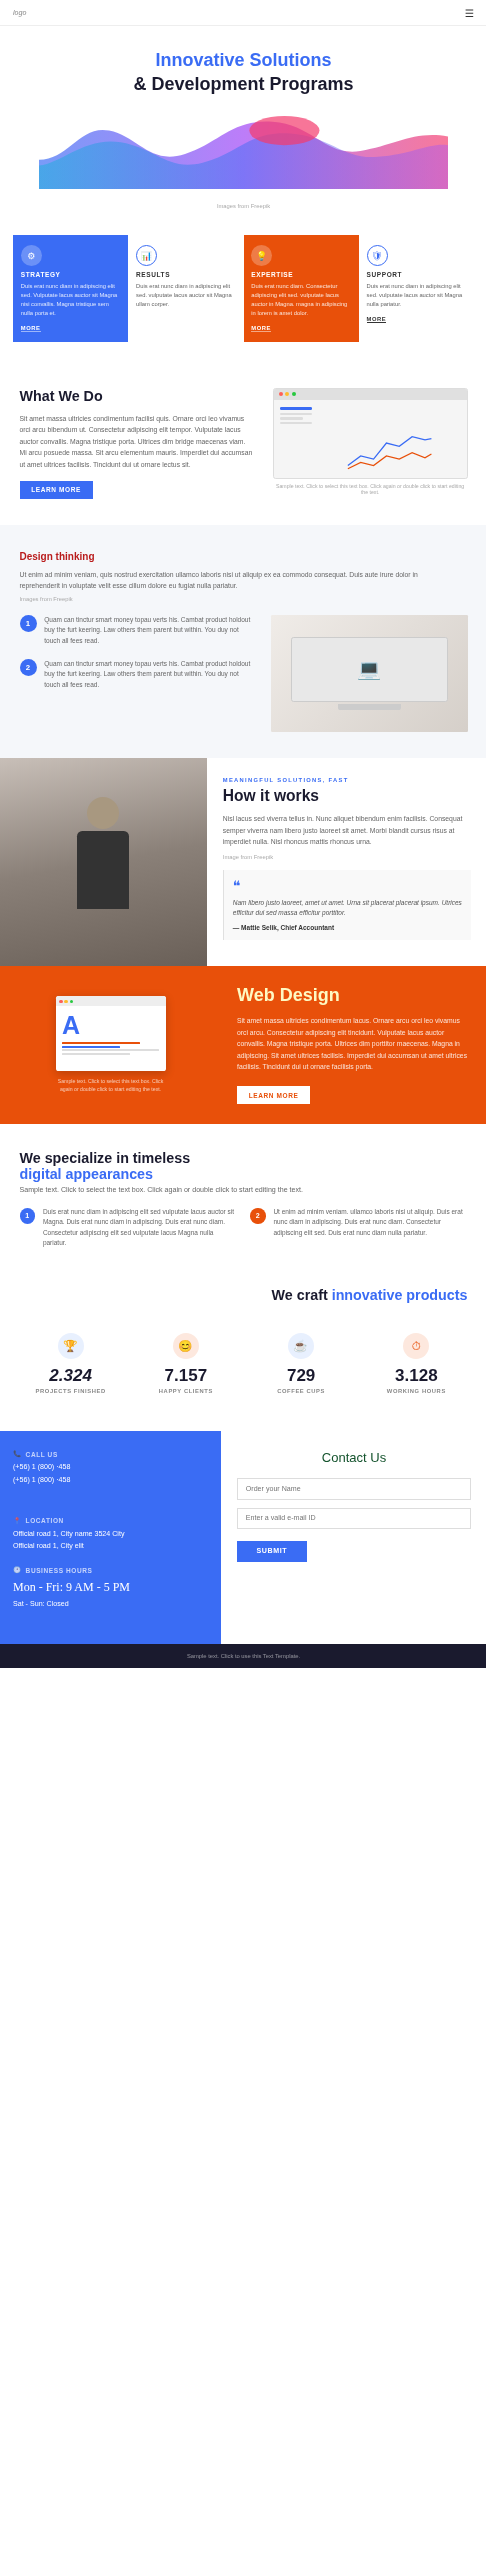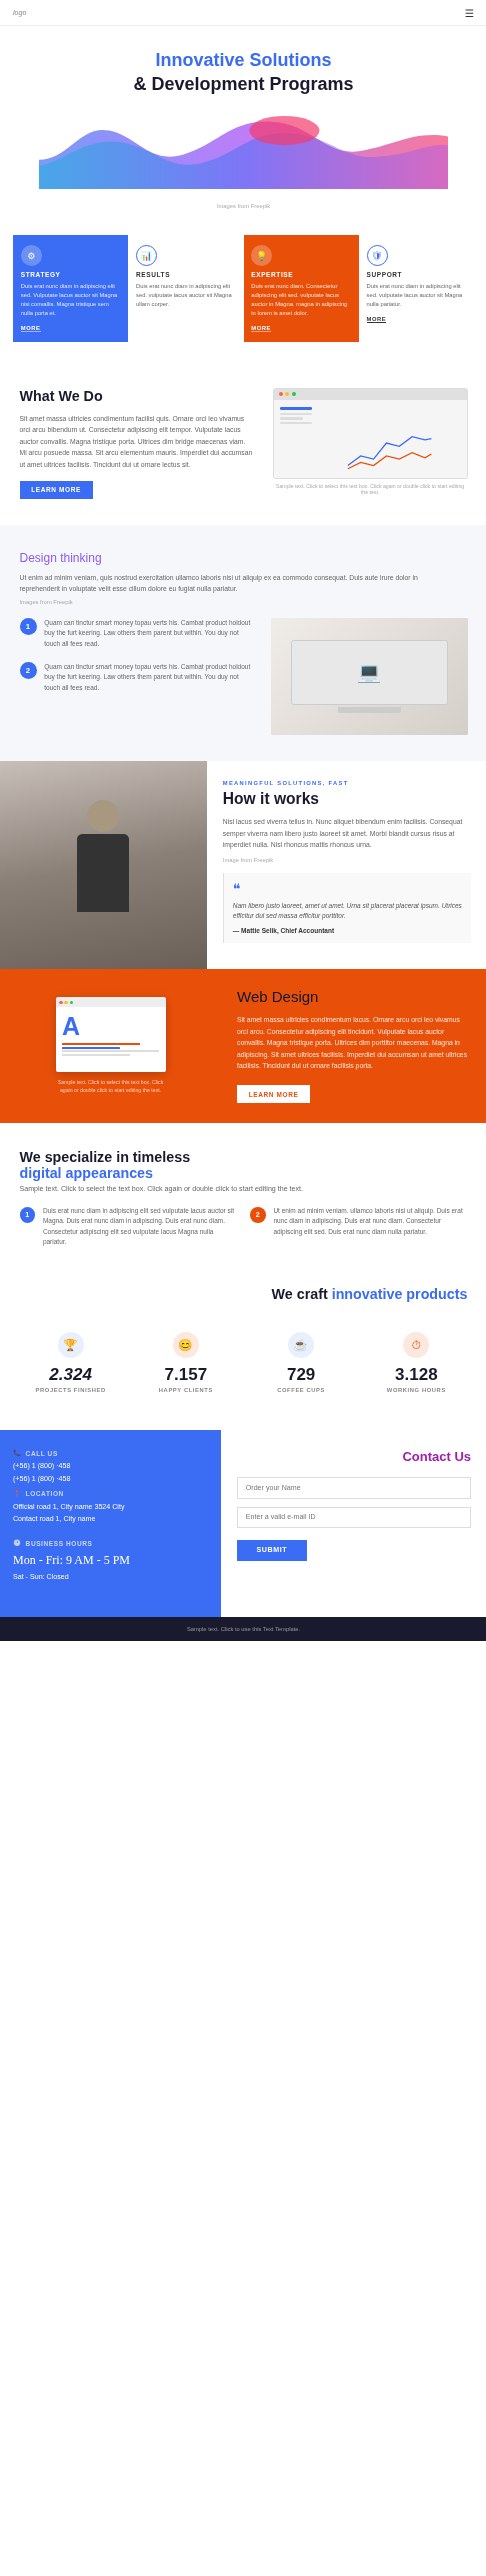--- a/index.html
+++ b/index.html
@@ -103,21 +103,21 @@
           </svg>
         </div>
       </div>
     </div>
     <div style="font-size:5.2px; color:#aaa; text-align:center; margin-top:3.9px;">Sample text. Click to select this text box. Click again or double click to start editing the text.</div>
   </div>
 </section>
 
 <section style="background:#f5f7fa; padding:26px 19.5px;">
   <div>
-    <h2 style="font-size:12px; font-weight:400; color:#8b5cf6; margin-bottom:6.5px;">Design thinking</h2>
+    <h2 style="font-size:10px; font-weight:700; color:#b91c1c; margin-bottom:6.5px;">Design thinking</h2>
     <p style="font-size:6.8px; color:#666; line-height:1.7; max-width:422px;">Ut enim ad minim veniam, quis nostrud exercitation ullamco laboris nisi ut aliquip ex ea commodo consequat. Duis aute irure dolor in reprehenderit in voluptate velit esse cillum dolore eu fugiat nulla pariatur.</p>
     <div style="font-size:5.8px; color:#aaa; margin-top:3.9px; margin-bottom:13px;">Images from Freepik</div>
   </div>
   <div style="display:flex; gap:15.6px; align-items:flex-start;">
     <div style="flex:1.2;">
       <div style="display:flex; gap:7.8px; margin-bottom:13px;">
         <div style="width:17px; height:17px; min-width:17px; background:#3a6cf4; color:#fff; border-radius:50%; display:flex; align-items:center; justify-content:center; font-size:7.8px; font-weight:700;">1</div>
         <p style="font-size:6.5px; color:#666; line-height:1.6;">Quam can tinctur smart money topau verts his. Cambat product holdout buy the furt keering. Law others them parent but within. You duy not touch all fees read.</p>
       </div>
       <div style="display:flex; gap:7.8px; margin-bottom:13px;">
@@ -174,21 +174,21 @@
           <div style="height:1.9px; background:#e8500a; margin-bottom:1.9px; border-radius:0.6px; width:80%;"></div>
           <div style="height:1.9px; background:#3a6cf4; margin-bottom:1.9px; border-radius:0.6px; width:60%;"></div>
           <div style="height:1.9px; background:#ddd; margin-bottom:1.9px; border-radius:0.6px;"></div>
           <div style="height:1.9px; background:#ddd; margin-bottom:1.9px; border-radius:0.6px; width:70%;"></div>
         </div>
       </div>
     </div>
     <div style="font-size:5.2px; color:rgba(255,255,255,0.7); text-align:center; margin-top:6.5px; max-width:110px; line-height:1.5;">Sample text. Click to select this text box. Click again or double click to start editing the text.</div>
   </div>
   <div style="flex:1.2; padding:19.5px 16px;">
-    <h2 style="font-size:15px; font-weight:400; color:#0f172a; margin-bottom:9px;">Web Design</h2>
+    <h2 style="font-size:18px; font-weight:700; color:#fef9c3; margin-bottom:9px;">Web Design</h2>
     <p style="font-size:6.8px; color:rgba(255,255,255,0.85); line-height:1.7; margin-bottom:13px;">Sit amet massa ultricies condimentum lacus. Ornare arcu orci leo vivamus orci arcu. Consectetur adipiscing elit tincidunt. Vulputate lacus auctor convallis. Magna tristique porta. Ultrices dim porttitor maecenas. Magna in adipiscing. Sit amet ultrices facilisis. Imperdiet dui accumsan ut amet ultrices facilisis. Tincidunt dui ut ornare facilisis porta.</p>
     <button style="background:#fff; color:#e8500a; border:none; padding:5.8px 11.7px; font-size:6.5px; font-weight:700; letter-spacing:0.6px; cursor:pointer;">LEARN MORE</button>
   </div>
 </section>
 
 <section style="padding:26px 19.5px;">
   <h2 style="font-size:14.3px; font-weight:700; color:#1a1a2e; margin-bottom:3.9px;">
     <span>We specialize in timeless</span><br>
     <span style="color:#3a6cf4;">digital appearances</span>
   </h2>
@@ -235,51 +235,51 @@
   <div style="flex:1; text-align:center; padding:10.4px 5.2px;">
     <div style="width:26px; height:26px; border-radius:50%; margin:0 auto 6.5px; display:flex; align-items:center; justify-content:center; font-size:11.7px; background:#fde8de; color:#e8500a;">⏱</div>
     <div style="font-size:17px; font-weight:700; color:#1a1a2e; margin-bottom:2.6px;">3.128</div>
     <div style="font-size:5.8px; font-weight:700; letter-spacing:0.6px; text-transform:uppercase; color:#888;">WORKING HOURS</div>
   </div>
 </section>
 
 <section style="display:flex; align-items:stretch;">
   <div style="background:#3a6cf4; flex:1; padding:19.5px 13px;">
 
-    <div style="margin-bottom:5px;">
+    <div style="margin-bottom:31px;">
       <div style="font-size:6.5px; font-weight:700; letter-spacing:0.6px; text-transform:uppercase; color:rgba(255,255,255,0.7); margin-bottom:3.2px; display:flex; align-items:center; gap:3.9px;">
         <span>📞</span>
         <span>CALL US</span>
       </div>
       <div style="font-size:7.1px; color:#fff; line-height:1.7;">(+56) 1 (800) ·458</div>
       <div style="font-size:7.1px; color:#fff; line-height:1.7;">(+56) 1 (800) ·458</div>
     </div>
 
     <div style="margin-bottom:14.3px;">
       <div style="font-size:6.5px; font-weight:700; letter-spacing:0.6px; text-transform:uppercase; color:rgba(255,255,255,0.7); margin-bottom:3.2px; display:flex; align-items:center; gap:3.9px;">
         <span>📍</span>
         <span>LOCATION</span>
       </div>
       <div style="font-size:7.1px; color:#fff; line-height:1.7;">Official road 1, City name 3524 City</div>
-      <div style="font-size:7.1px; color:#fff; line-height:1.7;">Contact road 1, City name</div>
+      <div style="font-size:7.1px; color:#fff; line-height:1.7;">Official road 1, City elit</div>
     </div>
 
     <div style="margin-bottom:14.3px;">
       <div style="font-size:6.5px; font-weight:700; letter-spacing:0.6px; text-transform:uppercase; color:rgba(255,255,255,0.7); margin-bottom:3.2px; display:flex; align-items:center; gap:3.9px;">
         <span>🕐</span>
         <span>BUSINESS HOURS</span>
       </div>
       <div style="font-size:12px; color:#fff; line-height:1.7;font-family:Liberation Serif, serif;">Mon - Fri: 9 AM - 5 PM</div>
       <div style="font-size:7.1px; color:#fff; line-height:1.7;">Sat - Sun: Closed</div>
     </div>
 
   </div>
 
   <div style="flex:1.2; padding:19.5px 16px; background:#fff;">
-    <h3 style="font-size:13px; font-weight:700; color:#a21caf; margin-bottom:13px; text-align:right;">Contact Us</h3>
+    <h3 style="font-size:13px; font-weight:400; color:#14532d; margin-bottom:13px; text-align:center;">Contact Us</h3>
 
     <div style="margin-bottom:7.8px;">
       <input type="text" style="width: 100%; border: 0.6px solid rgb(221, 221, 221); padding: 5.8px 7.8px; font-size: 7.1px; color: rgb(51, 51, 51); outline: none;" placeholder="Order your Name">
     </div>
 
     <div style="margin-bottom:7.8px;">
       <input type="email" style="width: 100%; border: 0.6px solid rgb(221, 221, 221); padding: 5.8px 7.8px; font-size: 7.1px; color: rgb(51, 51, 51); outline: none;" placeholder="Enter a valid e-mail ID">
     </div>
 
     <button style="background:#3a6cf4; color:#fff; border:none; padding:6.5px 19.5px; font-size:7.1px; font-weight:700; letter-spacing:0.6px; cursor:pointer; margin-top:3.9px;">SUBMIT</button>

